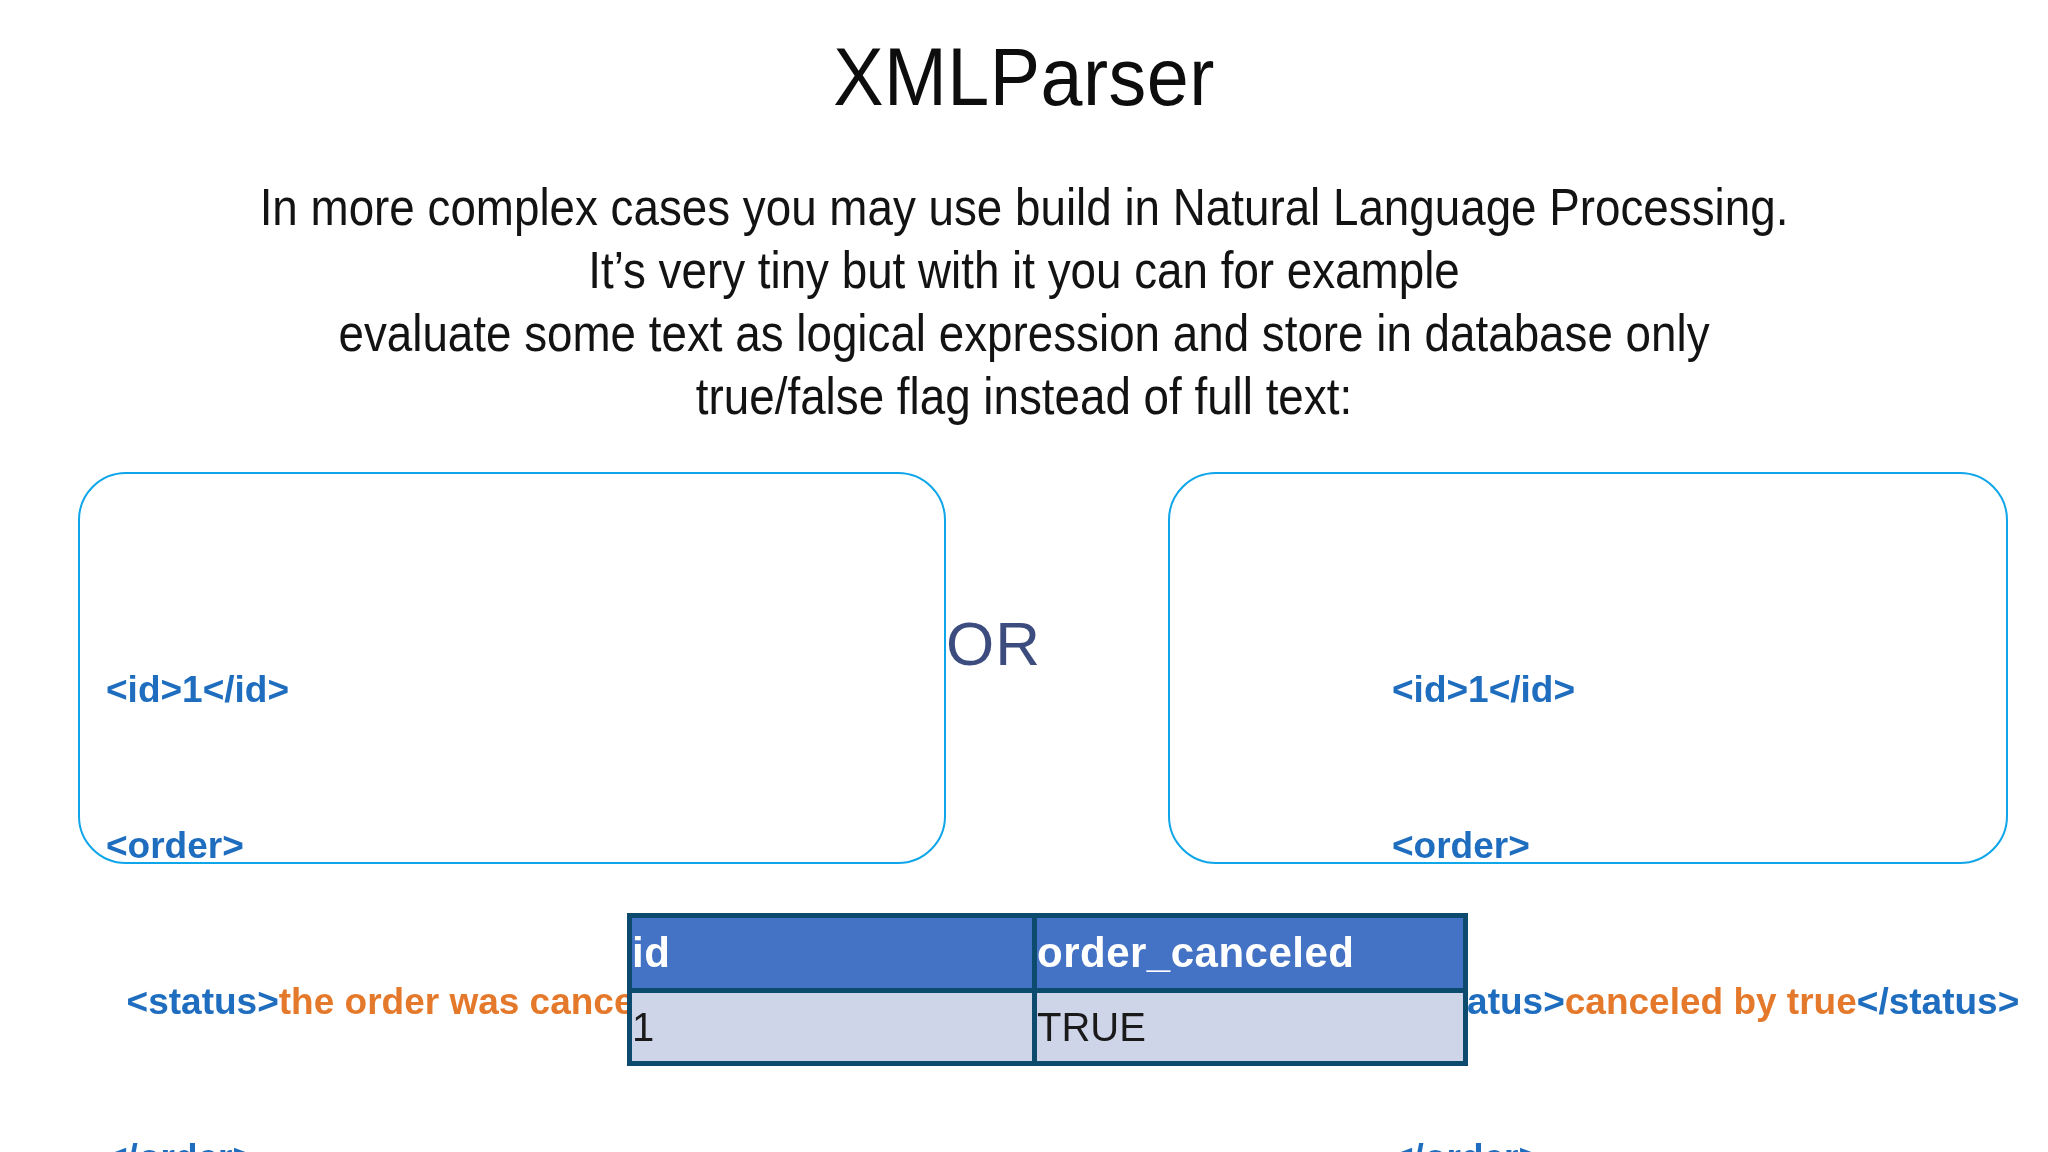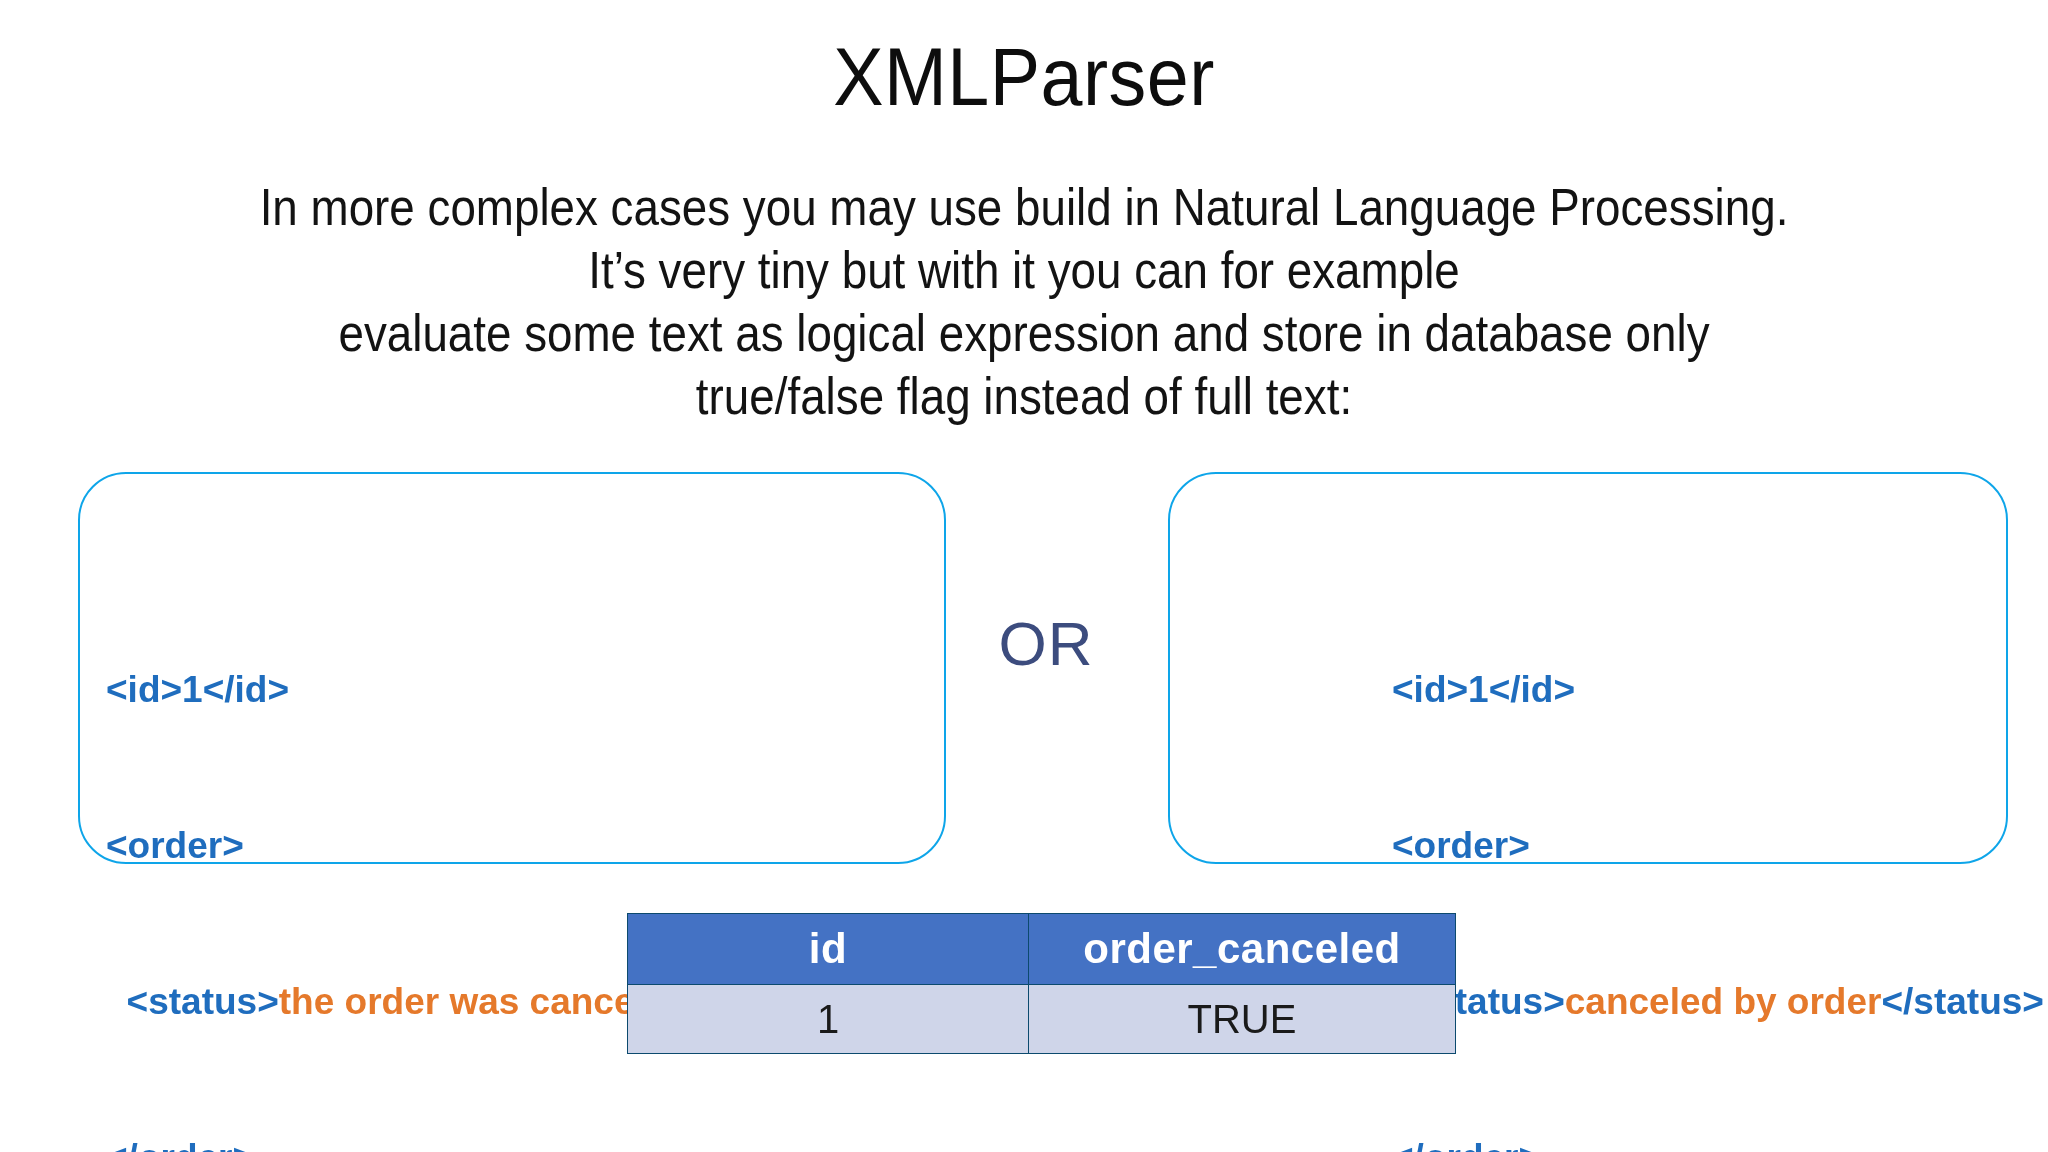--- a/index.html
+++ b/index.html
@@ -95,41 +95,40 @@
 
   .code .ln { display: block; }
   .val { color: #E5792B; }
 
   
   .or-label {
     position: absolute;
     left: 946px;
     top: 608px;
     width: 200px;
-    text-align: center;
     font-family: "Liberation Sans", sans-serif;
     font-weight: 300;
     font-size: 62px;
     color: #3C4C7E;
     letter-spacing: 1px;
   }
 
   
   .result-table {
     position: absolute;
     left: 627px;
     top: 913px;
     width: 826px;
     border-collapse: collapse;
     table-layout: fixed;
   }
   .result-table th,
   .result-table td {
-    text-align: center;
-    border: 1px solid #0c4a6e;
+    text-align: left;
+    border: 5px solid #0c4a6e;
     padding: 0;
     height: 70px;
     vertical-align: middle;
   }
   .result-table th {
     background: #4472C4;
     color: #ffffff;
     font-family: "Liberation Sans", sans-serif;
     font-weight: bold;
     font-size: 42px;
@@ -168,21 +167,21 @@
         <span class="ln"><span>&lt;order&gt;</span></span>
         <span class="ln"><span>  &lt;status&gt;</span><span class="val">the order was canceled</span><span>&lt;/status&gt;</span></span>
         <span class="ln"><span>&lt;/order&gt;</span></span>
       </div>
     </div>
 
     <div class="codebox right">
       <div class="code">
         <span class="ln"><span>&lt;id&gt;1&lt;/id&gt;</span></span>
         <span class="ln"><span>&lt;order&gt;</span></span>
-        <span class="ln"><span>  &lt;status&gt;</span><span class="val">canceled by order</span><span>&lt;/status&gt;</span></span>
+        <span class="ln"><span>  &lt;status&gt;</span><span class="val">canceled by true</span><span>&lt;/status&gt;</span></span>
         <span class="ln"><span>&lt;/order&gt;</span></span>
       </div>
     </div>
 
   </div>
 
   <div class="or-label">OR</div>
 
   <table class="result-table">
     <thead>

